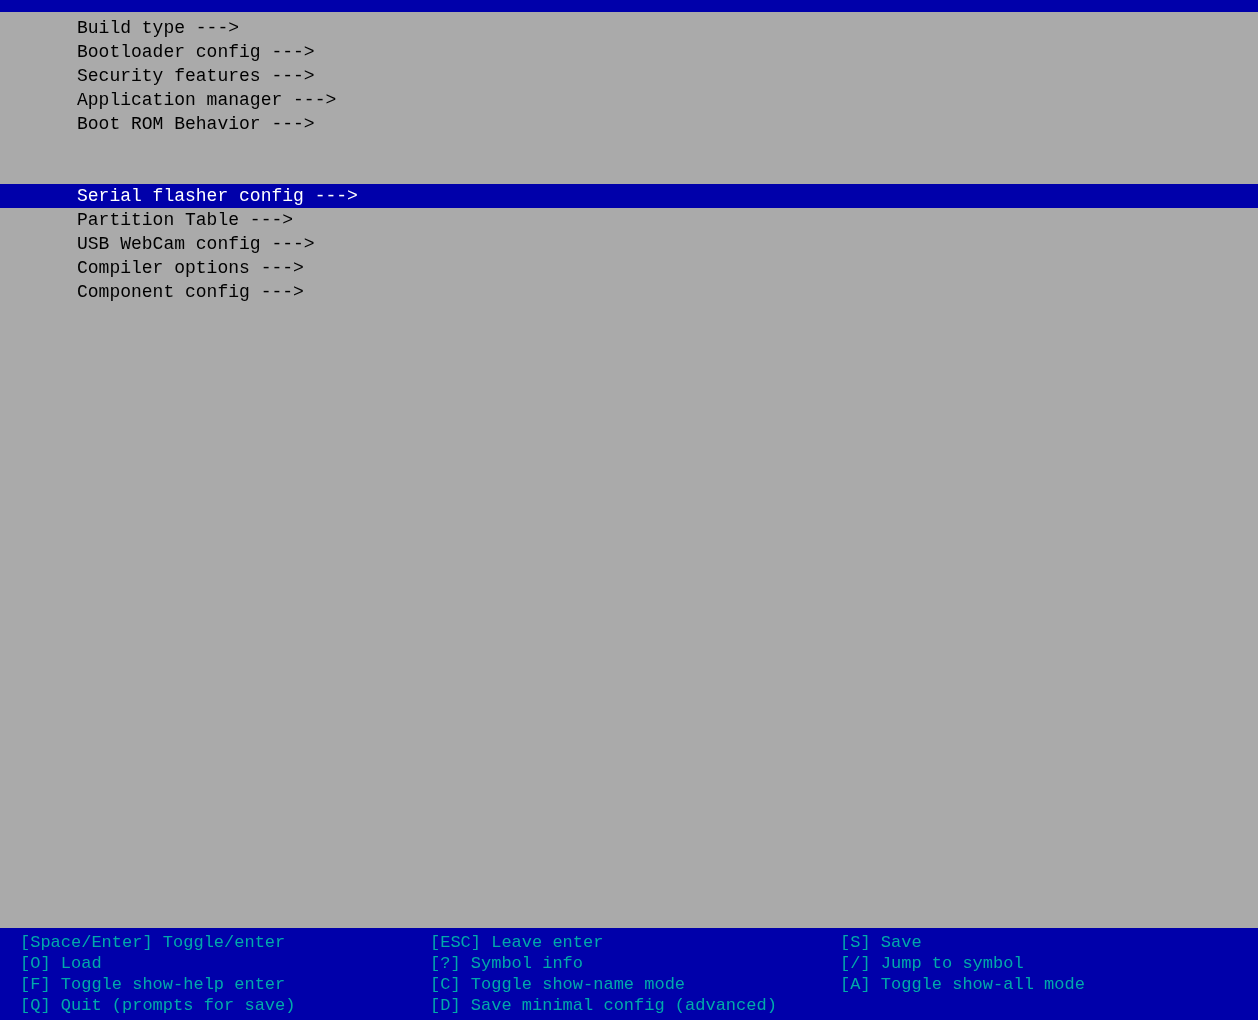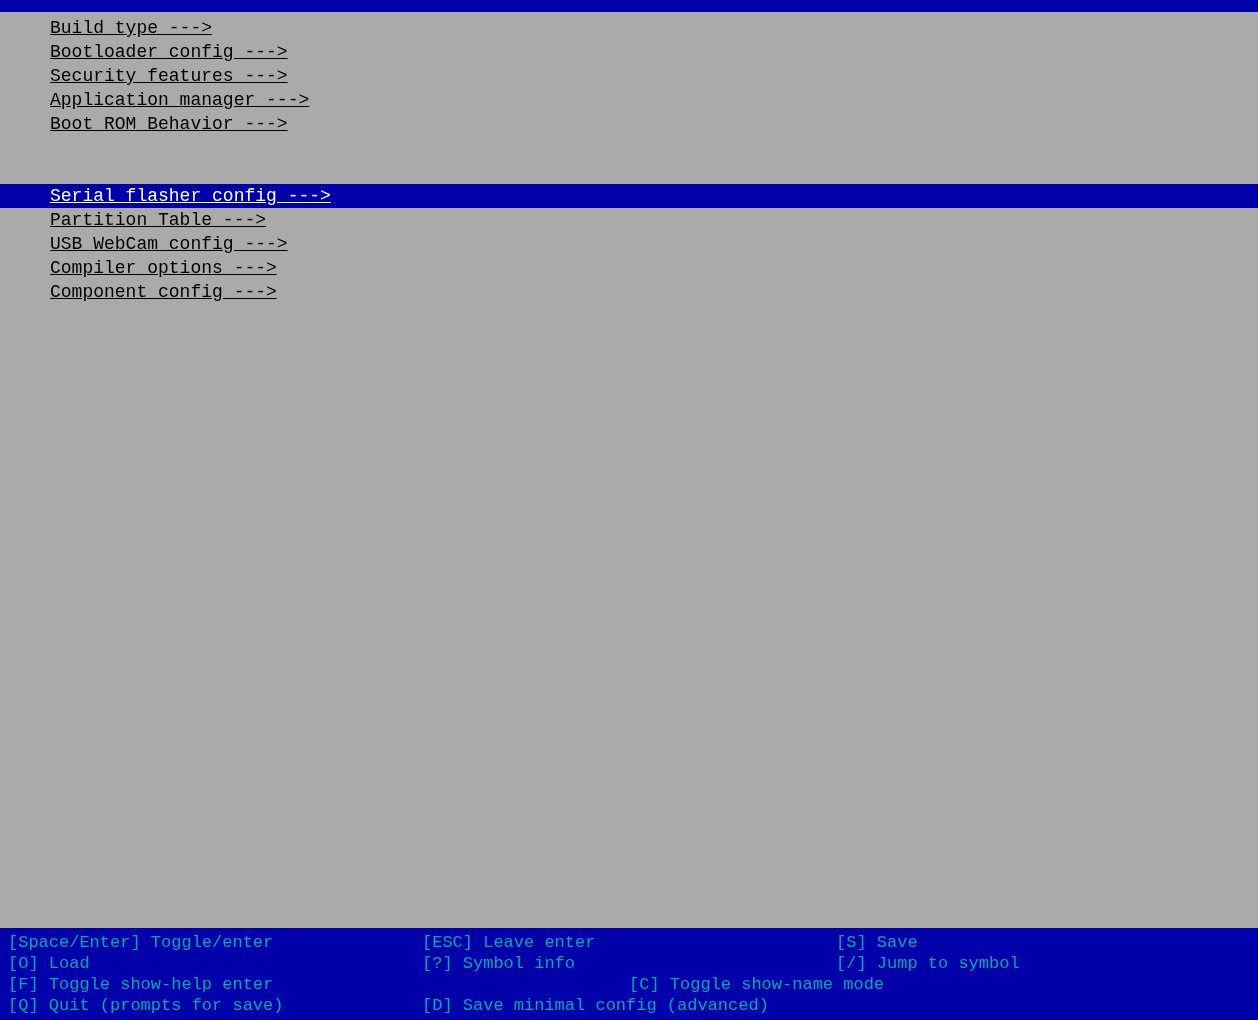--- a/index.html
+++ b/index.html
@@ -47,45 +47,45 @@
     
     #main-content {
       flex: 1;
       background-color: #aaaaaa;
       padding: 4px 0;
       overflow: hidden;
     }
 
     .menu-item {
       display: block;
-      padding: 2px 50px;
+      padding: 2px 77px;
       color: #000000;
       font-size: 18px;
       white-space: nowrap;
       cursor: pointer;
-      text-decoration: underline;
     }
 
     .menu-item.selected {
       background-color: #0000aa;
       color: #ffffff;
       margin-top: 48px;
     }
 
     
     #bottom-bar {
       background-color: #0000aa;
       color: #00aaaa;
       padding: 4px 8px;
     }
 
     .bottom-row {
       display: flex;
       gap: 0;
       padding: 1px 0;
+      margin-left: 12px;
     }
 
     .bottom-item {
       flex: 1;
       color: #00aaaa;
       font-size: 17px;
       white-space: nowrap;
     }
   </style>
 </head>
@@ -123,20 +123,21 @@
         <span class="bottom-item">[S] Save</span>
       </div>
       <div class="bottom-row">
         <span class="bottom-item">[O] Load</span>
         <span class="bottom-item">[?] Symbol info</span>
         <span class="bottom-item">[/] Jump to symbol</span>
       </div>
       <div class="bottom-row">
         <span class="bottom-item">[F] Toggle show-help enter</span>
         <span class="bottom-item">[C] Toggle show-name mode</span>
+        <span class="bottom-item">[A] Toggle show-all mode</span>
       </div>
       <div class="bottom-row">
         <span class="bottom-item">[Q] Quit (prompts for save)</span>
         <span class="bottom-item">[D] Save minimal config (advanced)</span>
         <span class="bottom-item"></span>
       </div>
     </div>
 
 </div>
 

